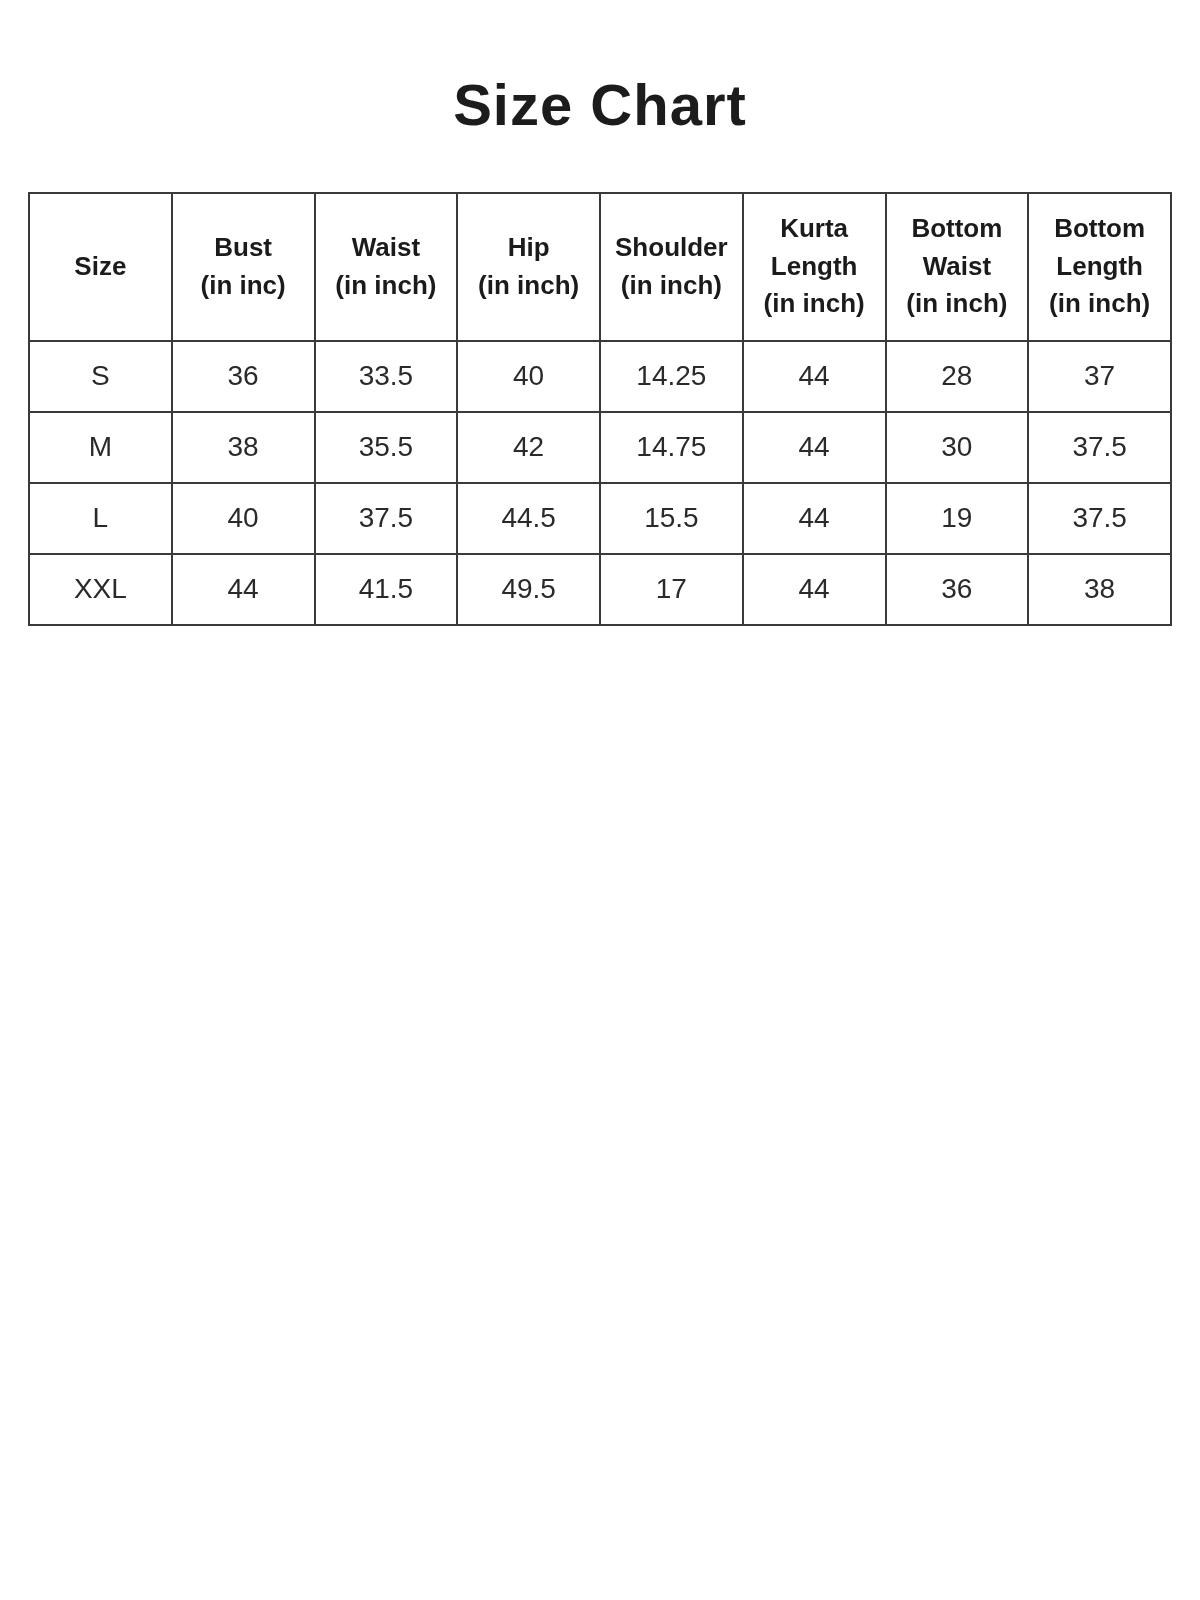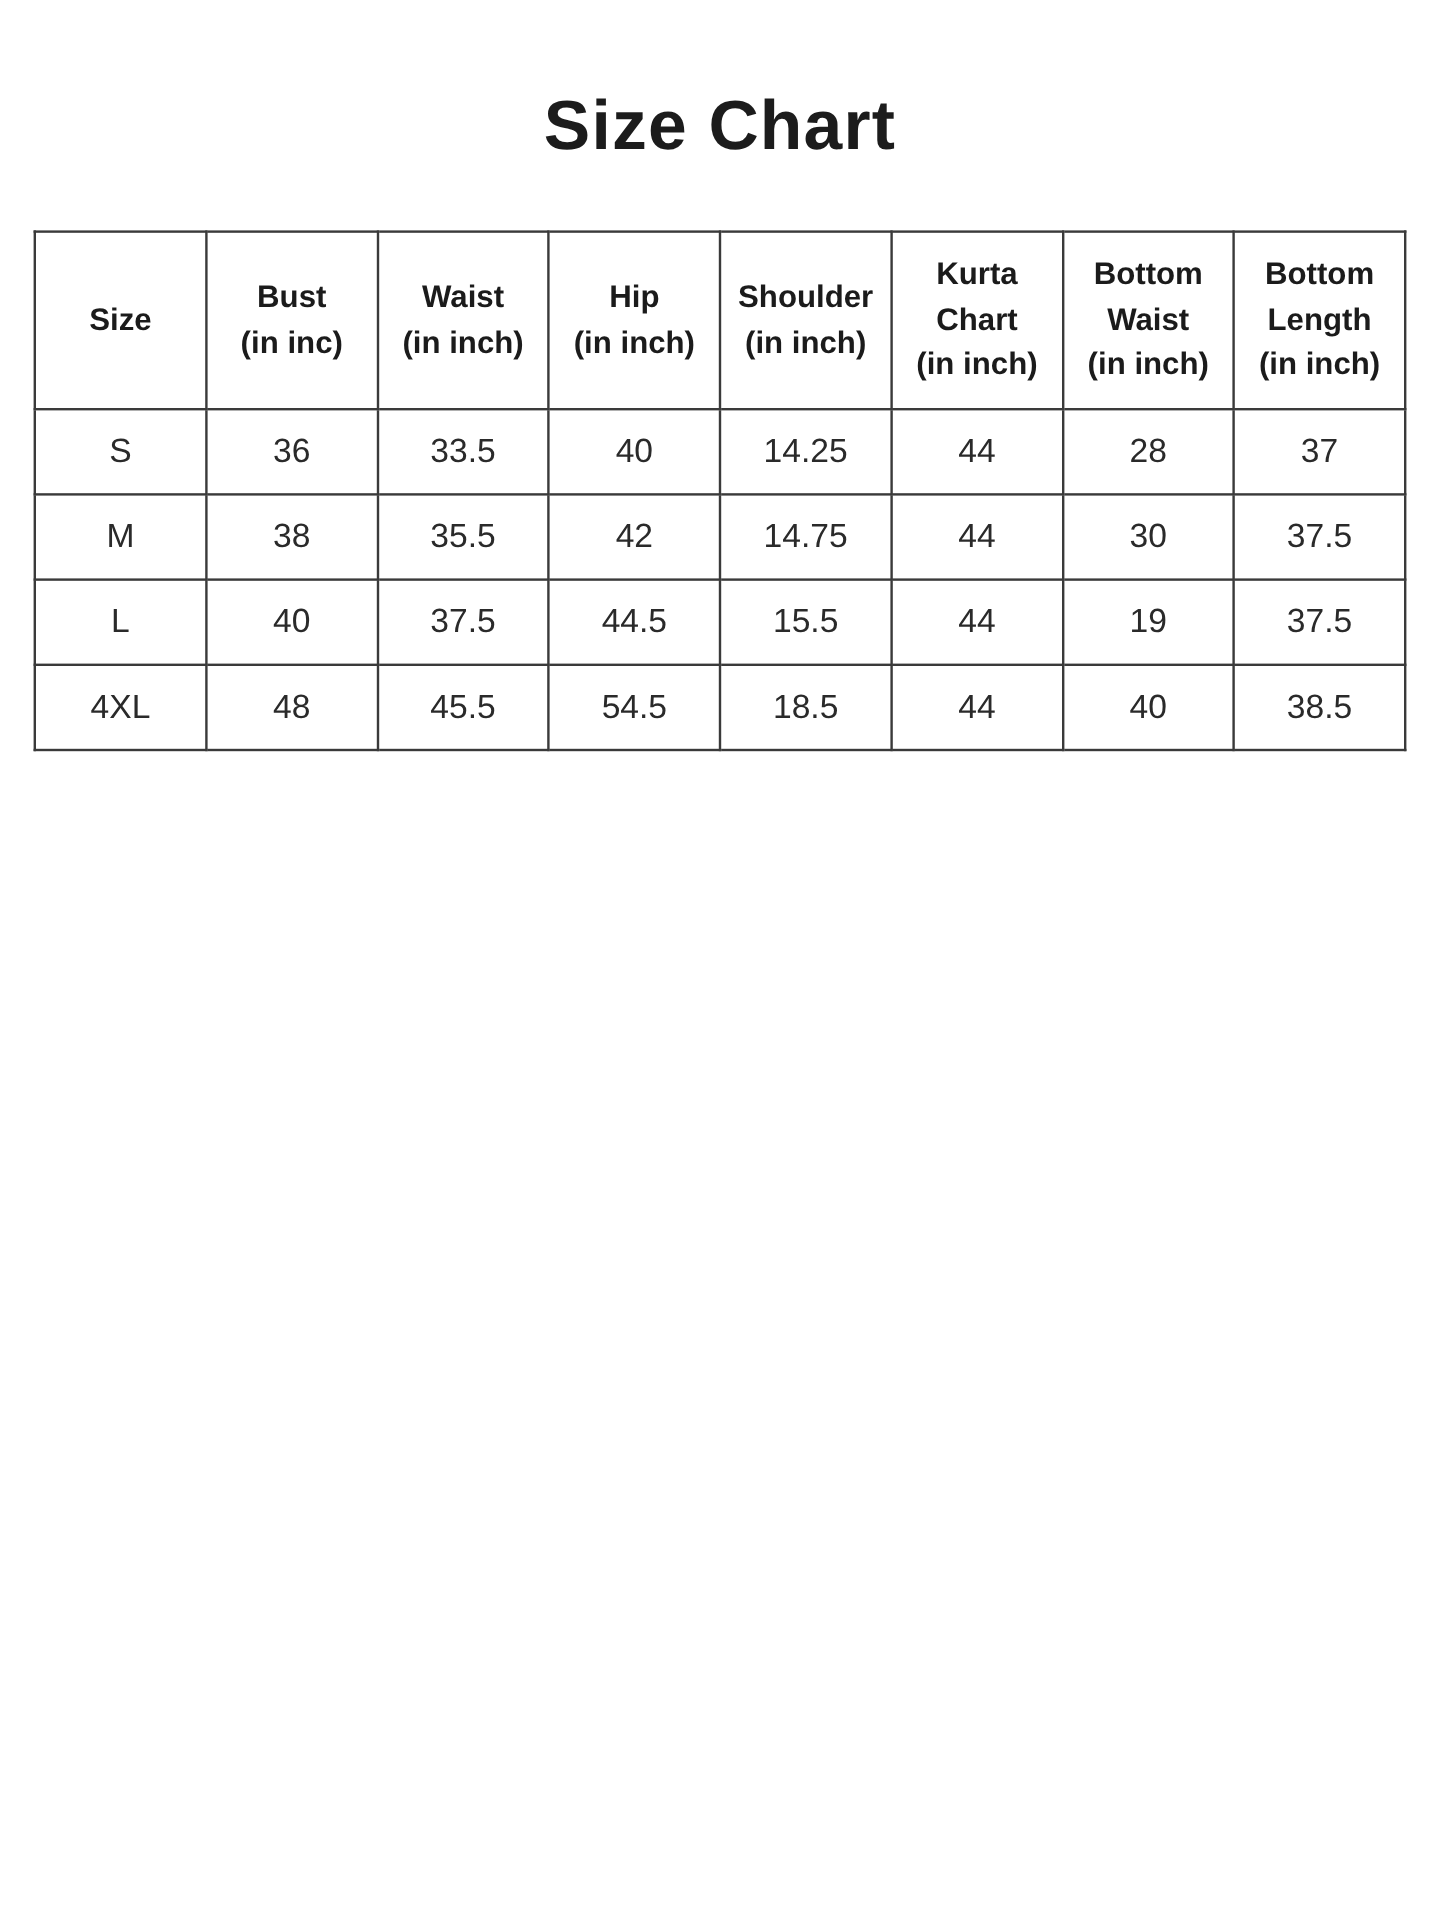--- a/index.html
+++ b/index.html
@@ -68,21 +68,21 @@
         <th>Size</th>
         <th>Bust
 (in inc)</th>
         <th>Waist
 (in inch)</th>
         <th>Hip
 (in inch)</th>
         <th>Shoulder
 (in inch)</th>
         <th>Kurta
-Chart
+Length
 (in inch)</th>
         <th>Bottom
 Waist
 (in inch)</th>
         <th>Bottom
 Length
 (in inch)</th>
       </tr>
   </thead>
   <tbody>
@@ -110,23 +110,23 @@
         <td>L</td>
         <td>40</td>
         <td>37.5</td>
         <td>44.5</td>
         <td>15.5</td>
         <td>44</td>
         <td>19</td>
         <td>37.5</td>
       </tr>
       <tr>
-        <td>4XL</td>
-        <td>48</td>
-        <td>45.5</td>
-        <td>54.5</td>
-        <td>18.5</td>
+        <td>XXL</td>
         <td>44</td>
-        <td>40</td>
-        <td>38.5</td>
+        <td>41.5</td>
+        <td>49.5</td>
+        <td>17</td>
+        <td>44</td>
+        <td>36</td>
+        <td>38</td>
       </tr>
     </tbody>
 </table>
 
 </body></html>

